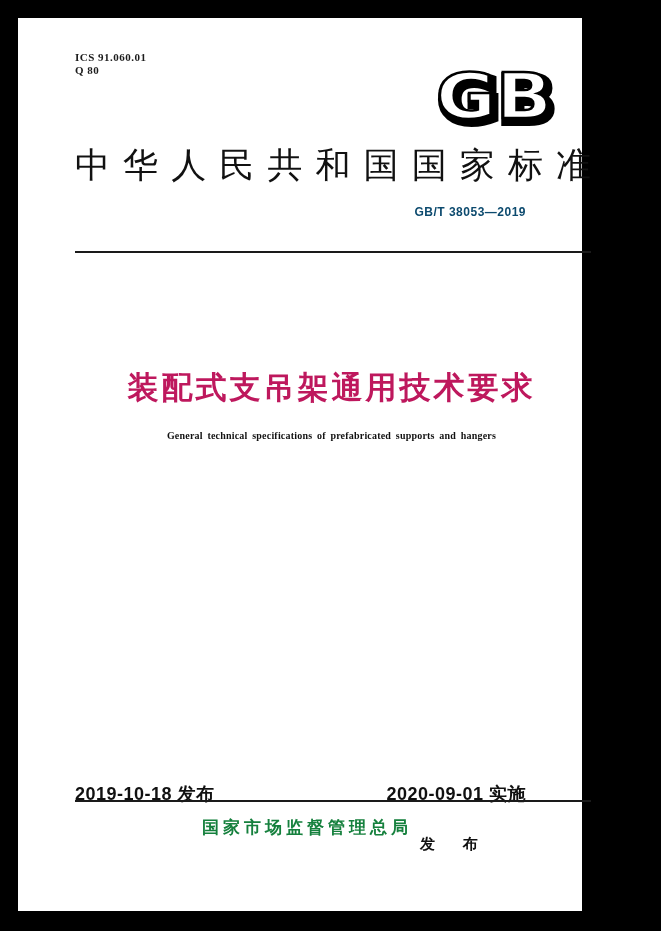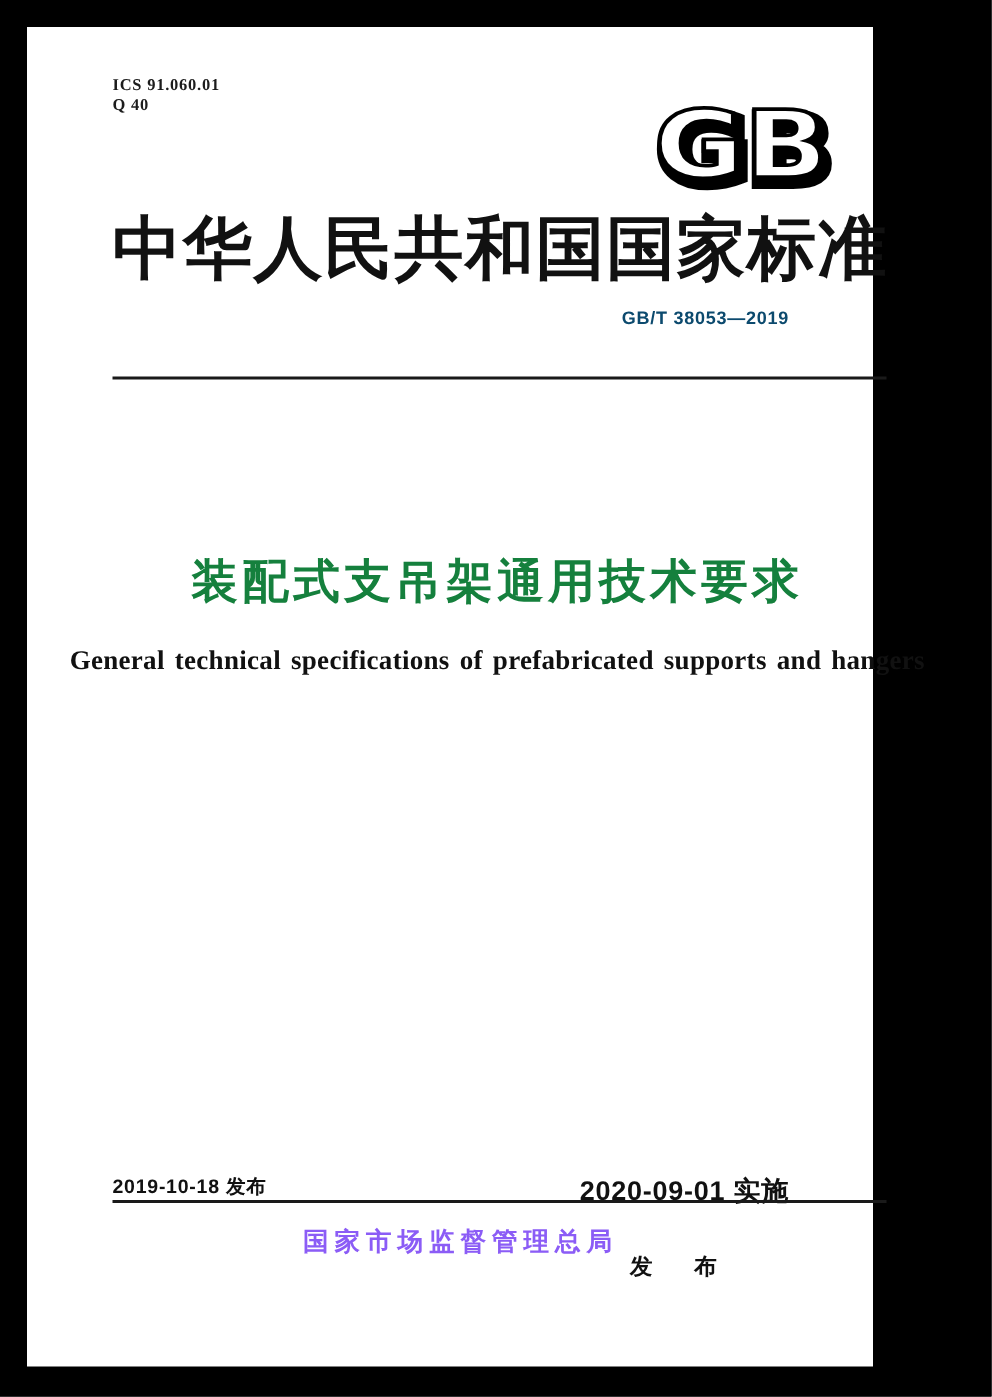--- a/index.html
+++ b/index.html
@@ -35,22 +35,22 @@
 
   .gb-logo {
     left: 415px; top: 42px;
     width: 126px; height: 70px;
   }
 
   .heading {
     left: 57px; top: 128px;
     width: 516px;
     font-family: "Liberation Serif", serif;
-    font-weight: bold;
-    font-size: 46px;
+    font-weight: normal;
+    font-size: 35px;
     line-height: 40px;
     white-space: nowrap;
     text-align: justify;
     text-align-last: justify;
     color: #111111;
   }
 
   .std-number {
     right: 56px; top: 187px;
     font-family: Liberation Sans, sans-serif;
@@ -69,60 +69,60 @@
   .rule-bottom { top: 782px; }
 
   .title-cn {
     left: 0; top: 349px;
     width: 627px;
     text-align: center;
     font-family: "Liberation Sans", "DejaVu Sans", sans-serif;
     font-weight: bold;
     font-size: 31px;
     letter-spacing: 3px;
-    color: #15803d;
+    color: #be185d;
   }
 
   .title-en {
     left: 0; top: 412px;
     width: 627px;
     text-align: center;
     font-family: "Liberation Serif", serif;
     font-weight: bold;
-    font-size: 18px;
+    font-size: 10px;
     letter-spacing: 0.2px;
     word-spacing: 2px;
     color: #111111;
   }
 
   .date-issue {
     left: 57px; top: 764px;
     font-family: "Liberation Sans", "DejaVu Sans", sans-serif;
     font-weight: bold;
-    font-size: 13px;
+    font-size: 18px;
     letter-spacing: 0.5px;
     color: #111111;
   }
   .date-impl {
     right: 56px; top: 764px;
     font-family: "Liberation Sans", "DejaVu Sans", sans-serif;
     font-weight: bold;
     font-size: 18px;
     letter-spacing: 0.5px;
     color: #111111;
   }
 
   .issuer-block {
     left: 162px; top: 801px;
     width: 228px;
     font-family: "Liberation Serif", serif;
     font-weight: bold;
     font-size: 17px;
     line-height: 18px;
-    color: #8b5cf6;
+    color: #15803d;
   }
   .issuer-line1 {
     width: 206px; margin-left: 22px;
     white-space: nowrap;
     text-align: justify;
     text-align-last: justify;
   }
   .issuer-line2 {
     width: 228px;
     white-space: nowrap;
@@ -141,21 +141,21 @@
   }
 </style>
 </head>
 <body>
 
 <div class="frame">
   <div class="page">
 
     <div class="abs ics-block">
       <div>ICS 91.060.01</div>
-      <div>Q 40</div>
+      <div>Q 80</div>
     </div>
 
     <svg class="abs gb-logo" viewBox="0 0 126 70" xmlns="http://www.w3.org/2000/svg">
       <text x="6" y="62" font-family="'DejaVu Sans', sans-serif" font-weight="bold" font-size="62" fill="#000000" stroke="#000000" stroke-width="8" stroke-linejoin="miter" textLength="116" lengthAdjust="spacingAndGlyphs">GB</text>
       <text x="3" y="58" font-family="'DejaVu Sans', sans-serif" font-weight="bold" font-size="62" fill="#ffffff" stroke="#000000" stroke-width="2.5" stroke-linejoin="miter" textLength="116" lengthAdjust="spacingAndGlyphs">GB</text>
     </svg>
 
     <div class="abs heading">中华人民共和国国家标准</div>
 
     <div class="abs std-number">GB/T 38053—2019</div>

